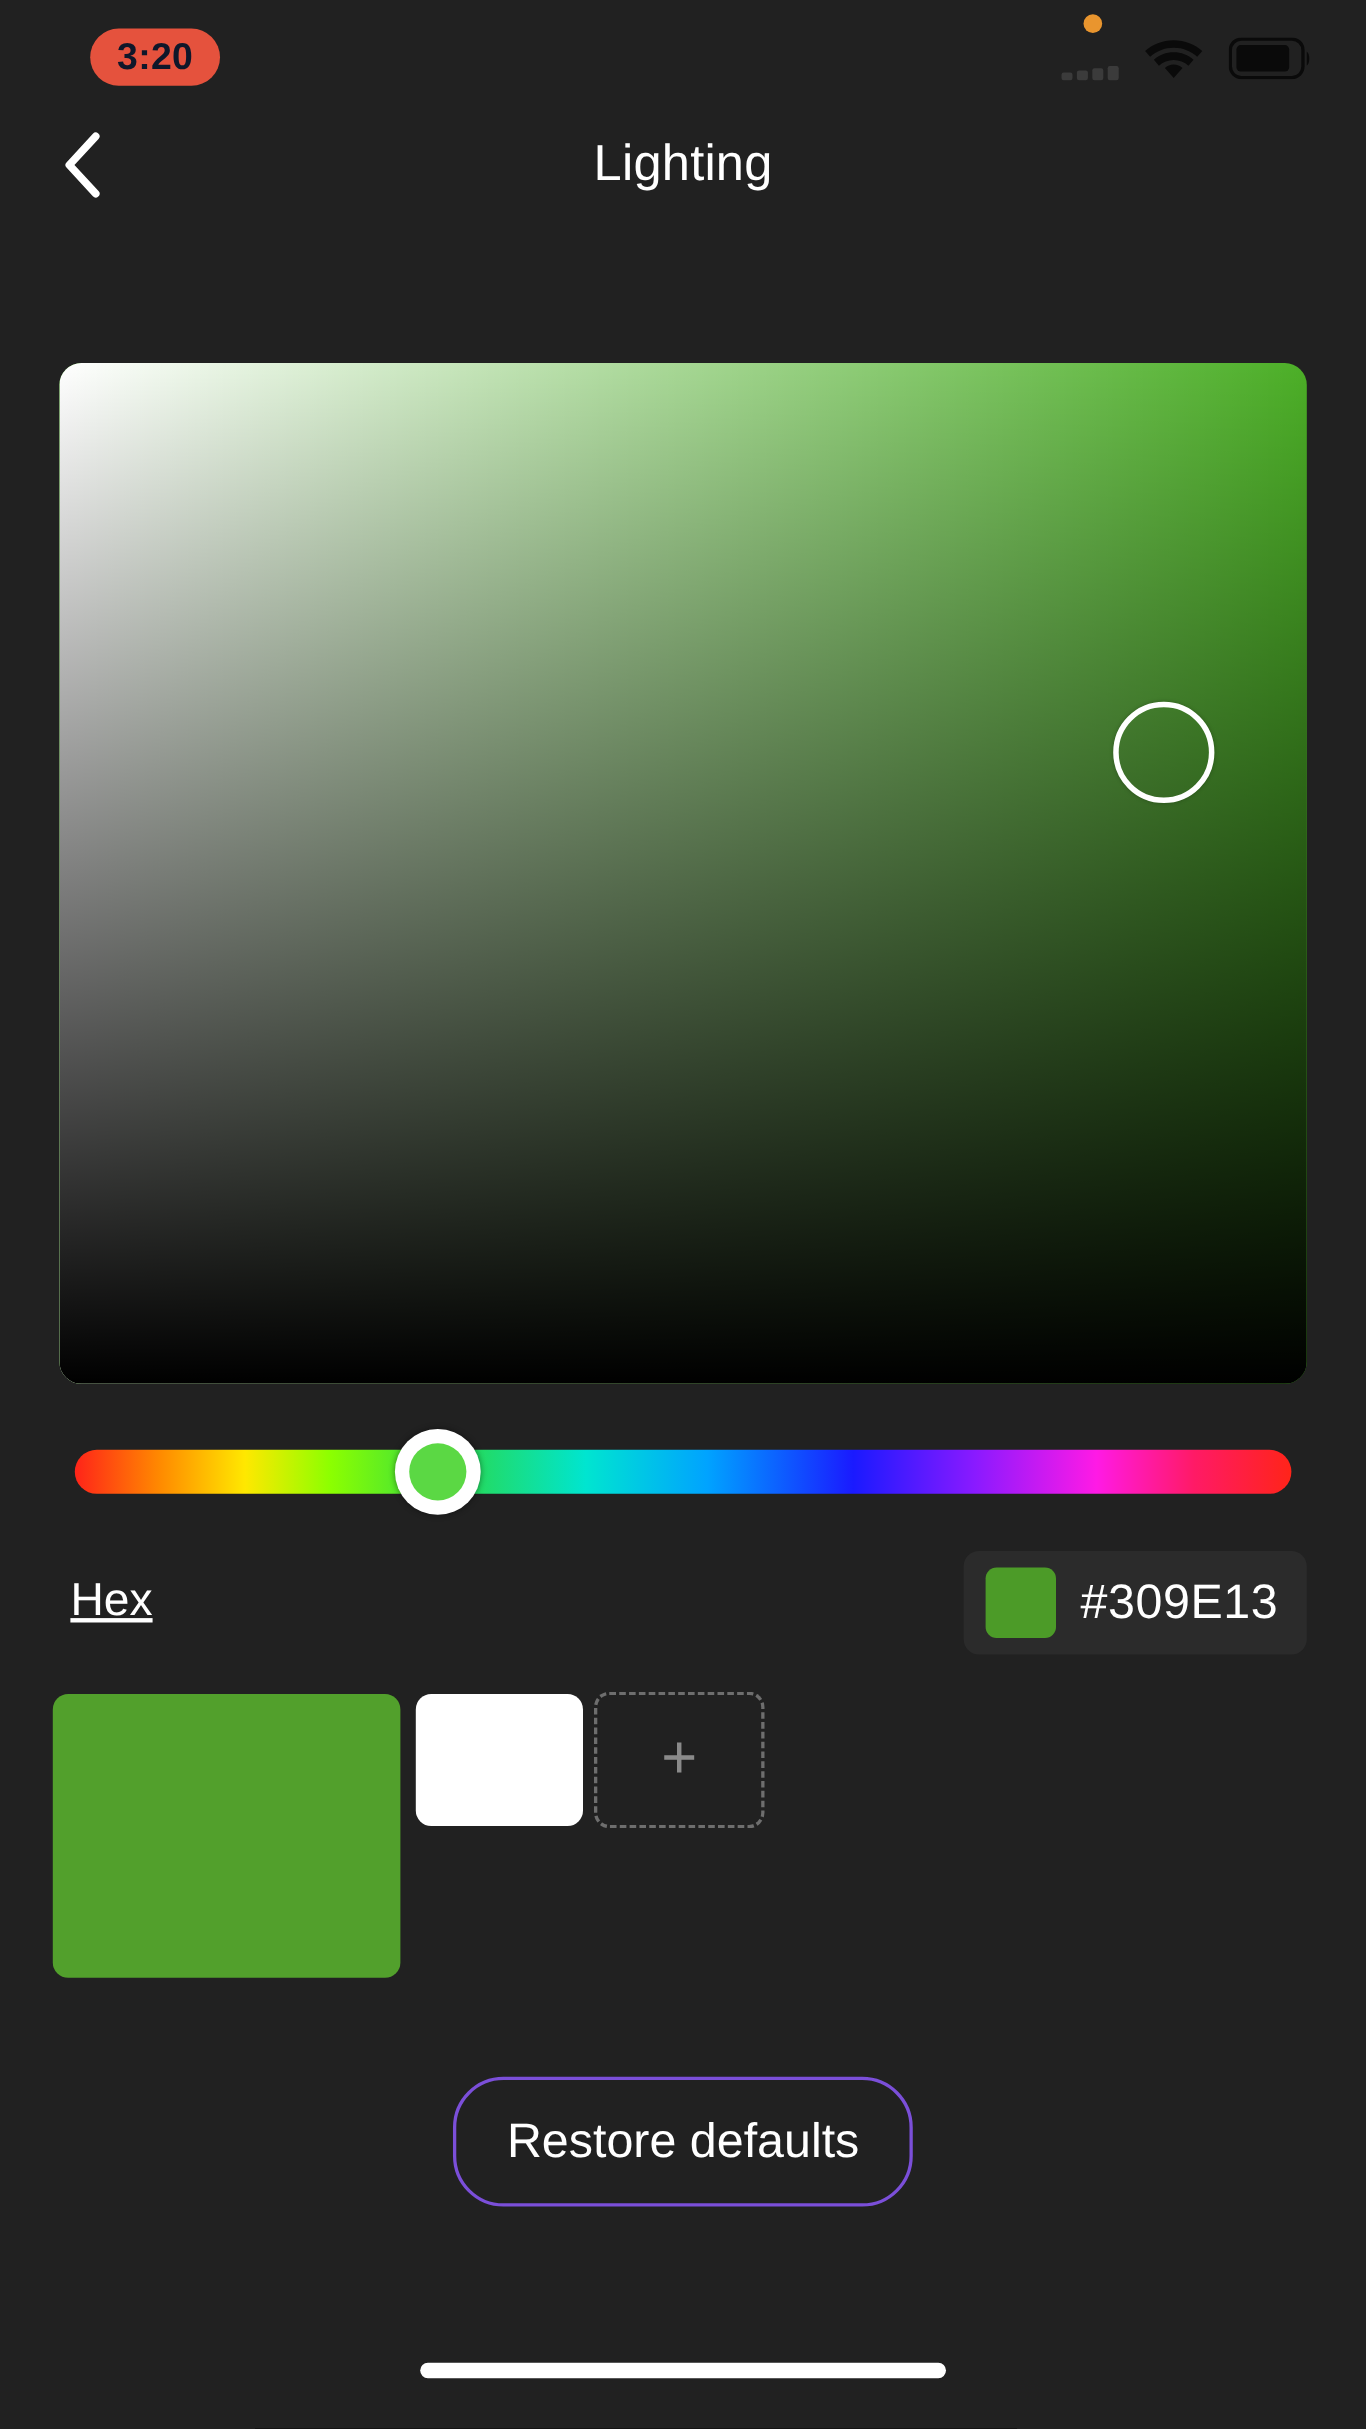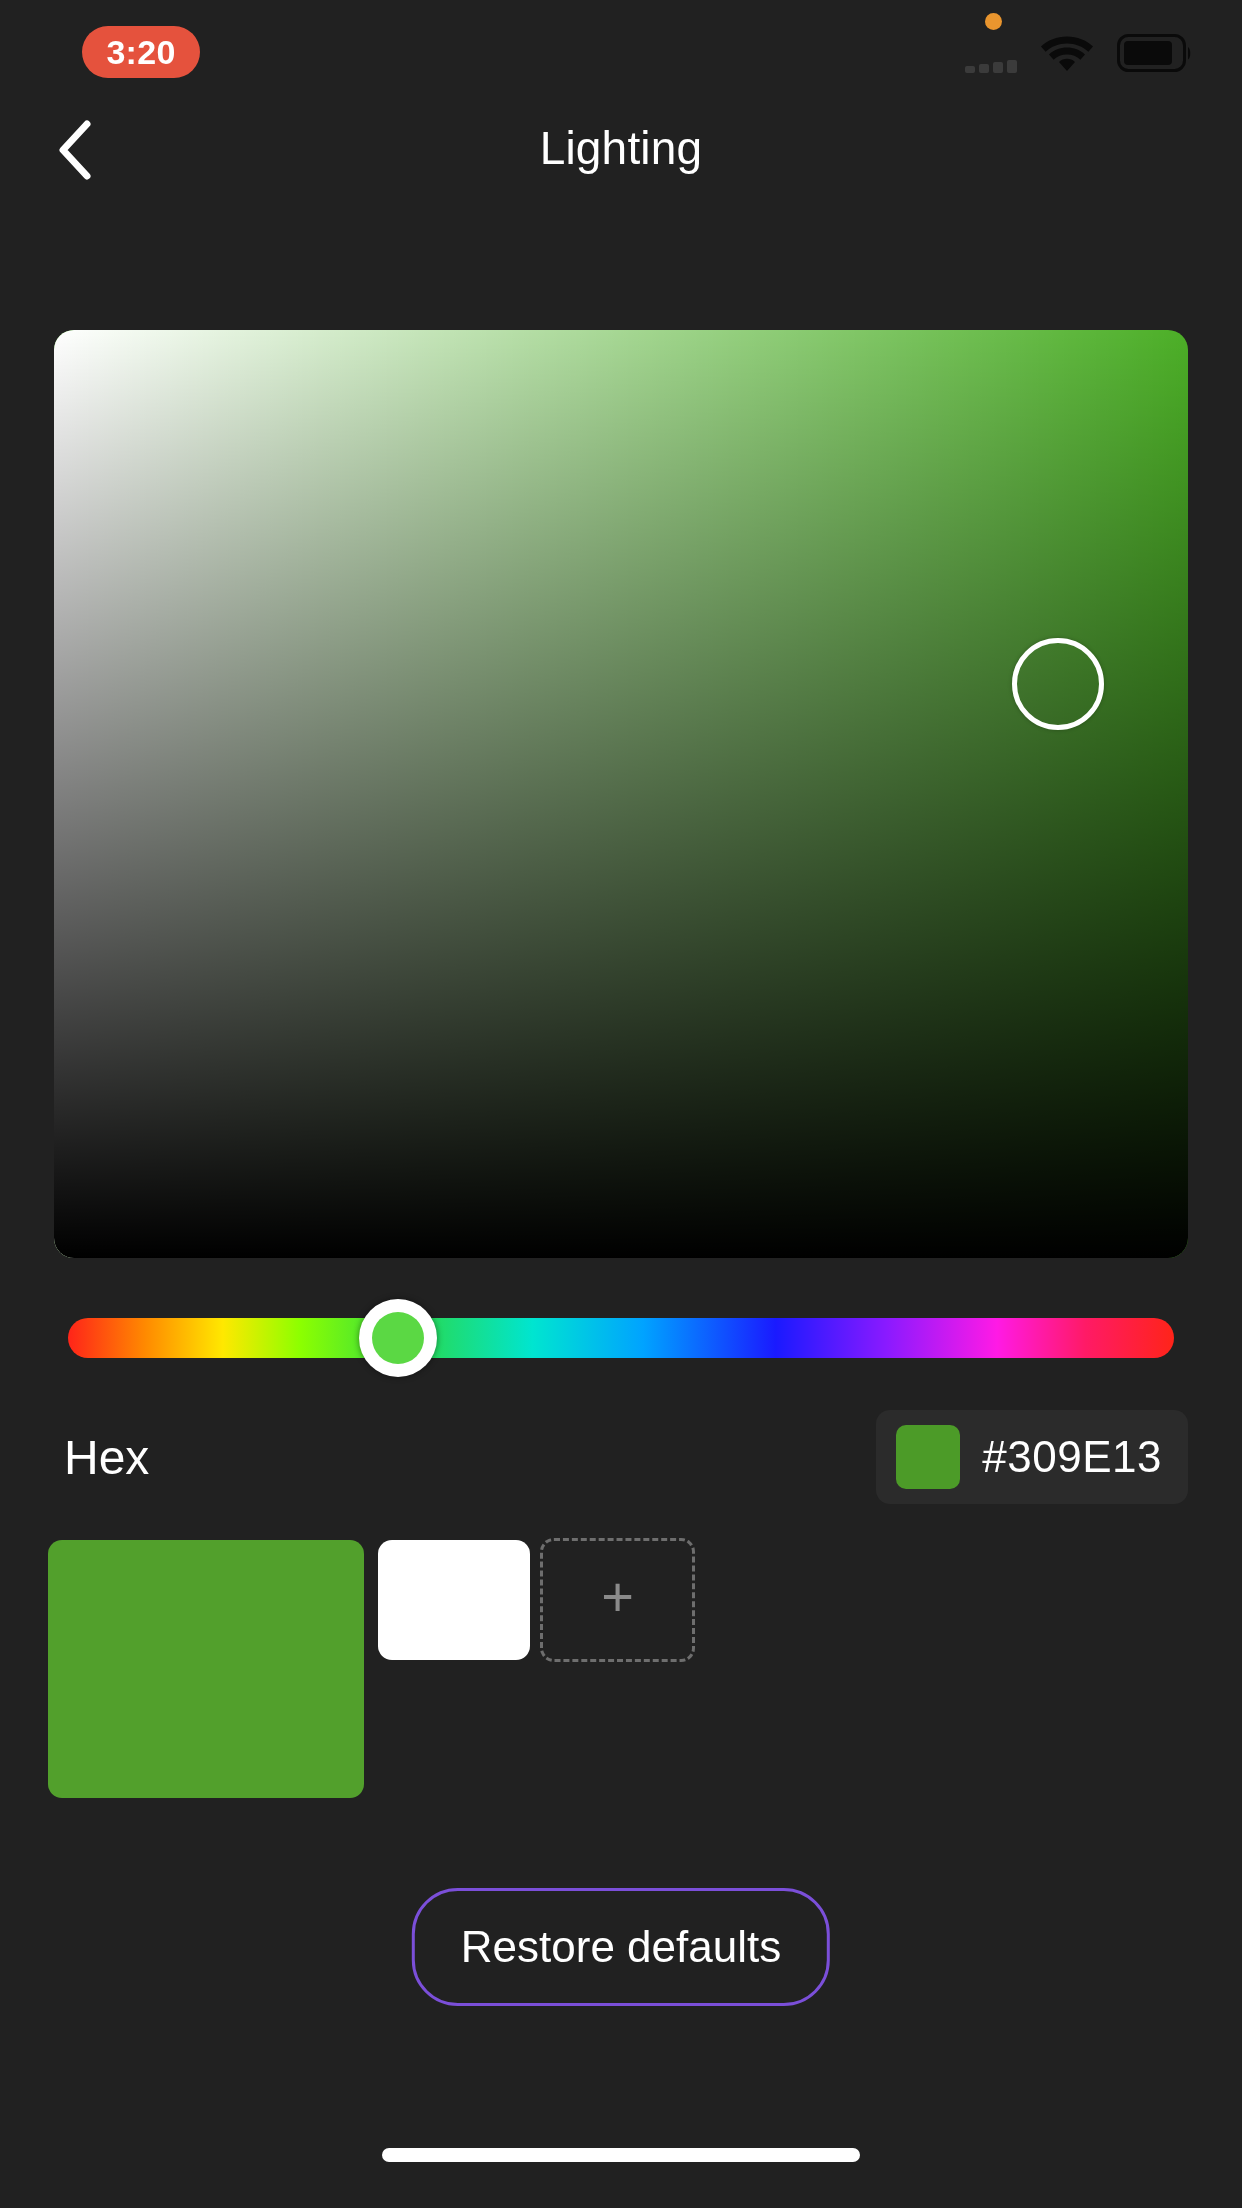--- a/index.html
+++ b/index.html
@@ -20,21 +20,21 @@
   #statusbar {
     position:absolute; top:0; left:0;
     width:1242px; height:92px;
   }
   #time-pill {
     position:absolute; left:82px; top:26px;
     height:52px; min-width:118px;
     background:#E5523D;
     border-radius:26px;
     display:flex; align-items:center; justify-content:center;
-    color:#ffffff; font-size:34px; font-weight:600;
+    color:#0f172a; font-size:34px; font-weight:600;
     letter-spacing:0.3px;
     padding:0 18px;
   }
   #privacy-dot {
     position:absolute; left:985px; top:13px;
     width:17px; height:17px; border-radius:50%;
     background:#E9952E;
   }
   #signal-bars {
     position:absolute; left:965px; top:60px;
@@ -126,21 +126,21 @@
   }
 
   
   #hex-row {
     position:absolute;
     left:0; top:1402px;
     width:1242px; height:120px;
   }
   #hex-label {
     position:absolute; left:64px; top:28px;
-    color:#fff; font-size:48px; font-weight:400;
+    color:#fff; font-size:42px; font-weight:400;text-decoration:underline;
   }
   #hex-field {
     position:absolute; right:54px; top:8px;
     height:94px;
     background:#2B2B2B;
     border-radius:14px;
     display:flex; align-items:center;
     padding:0 26px 0 20px;
     gap:22px;
   }

